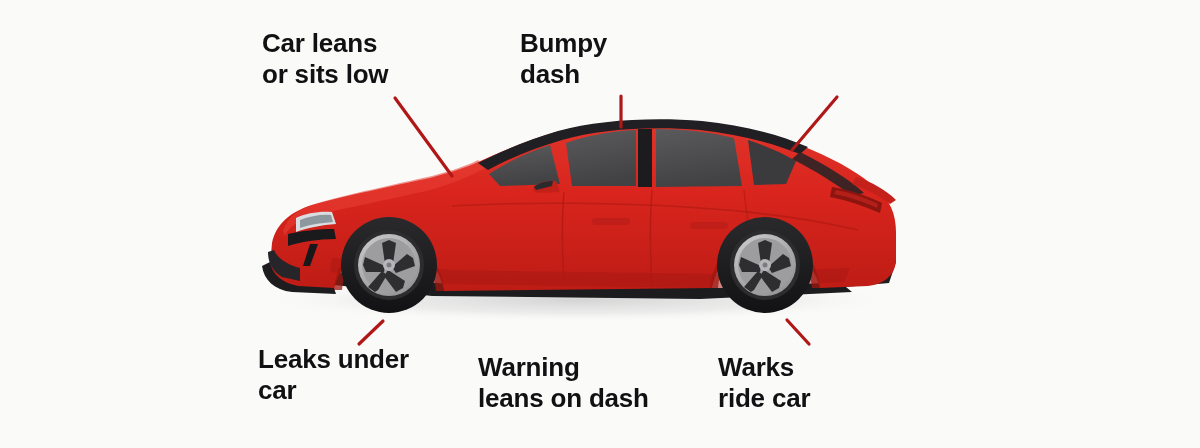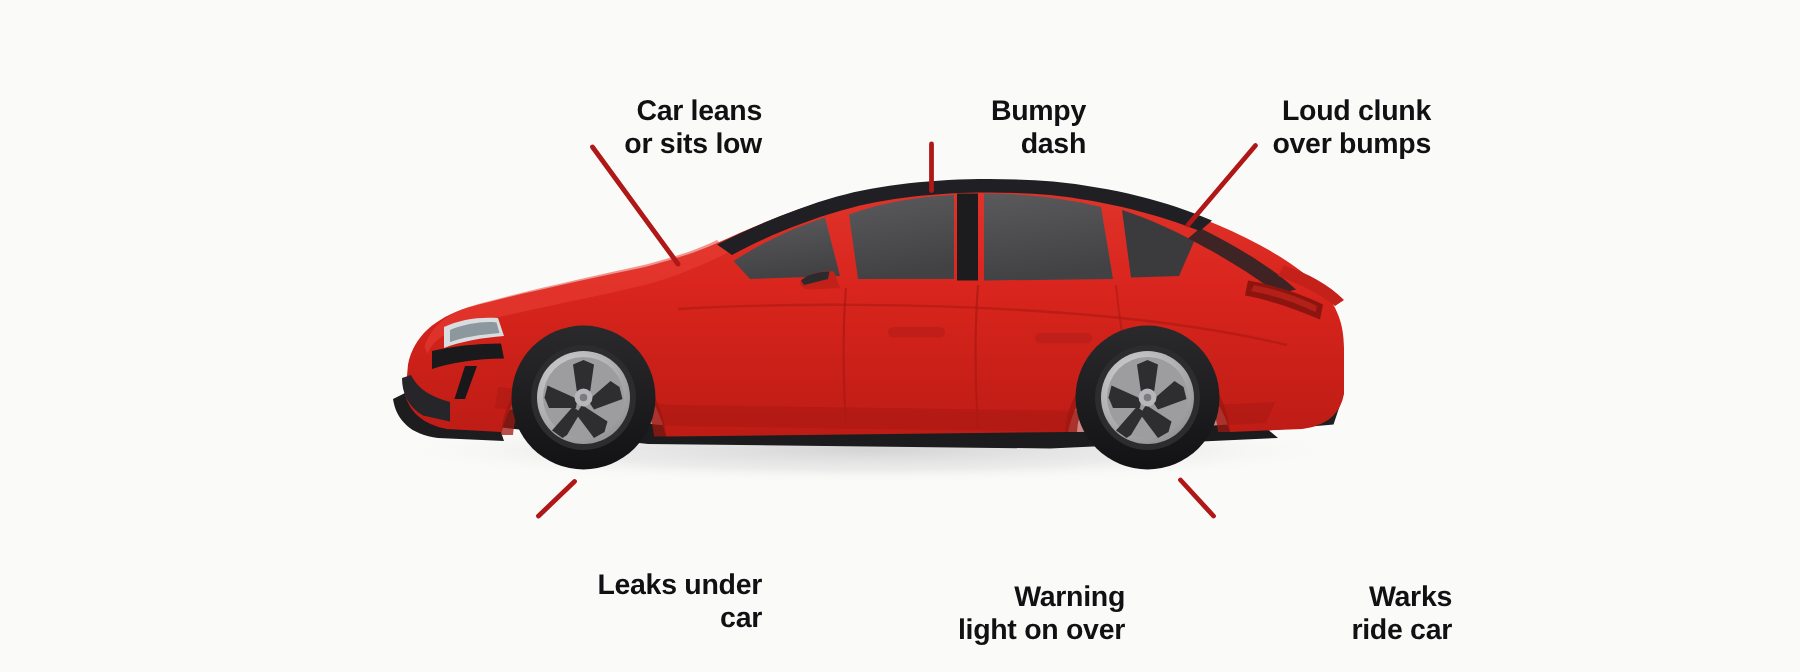--- a/index.html
+++ b/index.html
@@ -24,28 +24,27 @@
     position: absolute;
     left: 0;
     top: 0;
     width: 1200px;
     height: 448px;
     display: block;
   }
   .label {
     position: absolute;
     color: #111113;
-    font-size: 19px;
+    font-size: 26px;
     font-weight: 700;
     line-height: 1.18;
     letter-spacing: -0.2px;
-    text-align: right;
+    text-align: left;
     white-space: pre-line;
     font-family: "Liberation Sans", sans-serif;
-    margin-top: 36px;
   }
   .label-l1 { left: 262px; top: 28px;  width: 246px; }
   .label-l2 { left: 520px; top: 28px;  width: 204px; }
   .label-l3 { left: 728px; top: 28px;  width: 226px; }
   .label-l4 { left: 258px; top: 344px; width: 250px; }
   .label-l5 { left: 478px; top: 352px; width: 272px; }
   .label-l6 { left: 718px; top: 352px; width: 250px; }
 </style>
 </head>
 <body>
@@ -231,22 +230,20 @@
       <line x1="837" y1="97" x2="792" y2="150" stroke="#b01818"></line>
       <line x1="359" y1="344" x2="383" y2="321" stroke="#b01818"></line>
       <line x1="787" y1="320" x2="809" y2="344" stroke="#b01818"></line>
     </g>
   </svg>
 
   <div class="label label-l1">Car leans
 or sits low</div>
   <div class="label label-l2">Bumpy
 dash</div>
-  <div class="label label-l3">Loud clunk
-over bumps</div>
   <div class="label label-l4">Leaks under
 car</div>
   <div class="label label-l5">Warning
-light on over</div>
+leans on dash</div>
   <div class="label label-l6">Warks
 ride car</div>
 
 </div>
 
 </body></html>

